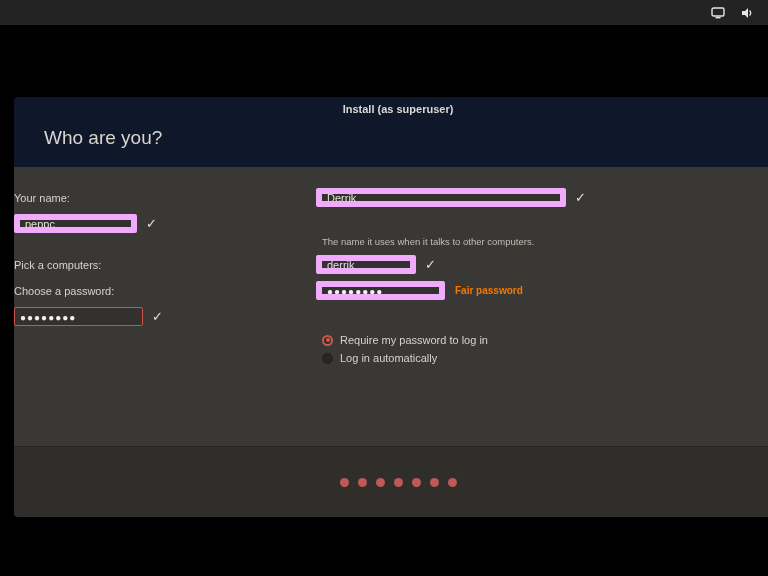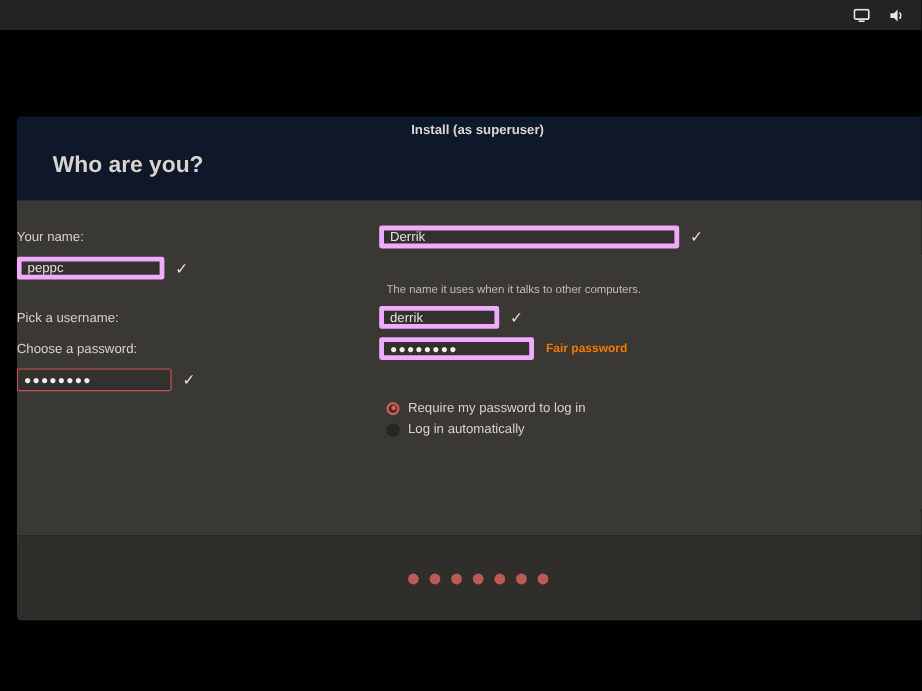--- a/index.html
+++ b/index.html
@@ -27,41 +27,41 @@
     border-radius: 4px;
     overflow: hidden;
   }
   .win-title {
     position: absolute; top: 6px; left: 0; width: 100%;
     text-align: center;
     font-size: 11px; font-weight: bold; color: #dcd8d2;
   }
   .heading {
     position: absolute; top: 30px; left: 30px;
-    font-size: 19px; font-weight: bold; color: #d8d4ce; text-align: center;
+    font-size: 19px; font-weight: normal; color: #d8d4ce; text-align: center;
   }
 
   .content {
     position: absolute; top: 70px; left: 0; right: 0; bottom: 71px;
     background: #3a3835;
   }
 
   .form { padding-top: 21px; }
   .row {
     display: flex; align-items: center;
     height: 19px; margin-bottom: 7px;
   }
   .lbl {
     width: 302px; padding-right: 6px;
     font-size: 11px; color: #d6d2cc;
   }
   .entry {
     height: 19px;
     background: #33312e;
-    border: 4px solid #f0abfc;
+    border: 6px solid #f0abfc;
     border-radius: 2px;
     color: #e4e1dc;
     font-size: 11px;
     font-family: "Liberation Sans", sans-serif;
     padding: 0 5px;
     outline: none;
   }
   .w-name { width: 250px; }
   .w-host { width: 123px; }
   .w-user { width: 100px; }
@@ -155,21 +155,21 @@
         <span class="check">✓</span>
       </div>
 
       <div class="row">
         <input class="entry w-host" type="text" value="peppc" style="">
         <span class="check">✓</span>
       </div>
       <div class="helper">The name it uses when it talks to other computers.</div>
 
       <div class="row">
-        <label class="lbl">Pick a username:</label>
+        <label class="lbl">Pick a computers:</label>
         <input class="entry w-user" type="text" value="derrik" style="">
         <span class="check">✓</span>
       </div>
 
       <div class="row">
         <label class="lbl">Choose a password:</label>
         <input class="entry pw w-pass" type="text" value="●●●●●●●●" style="">
         <span class="strength">Fair password</span>
       </div>
 

